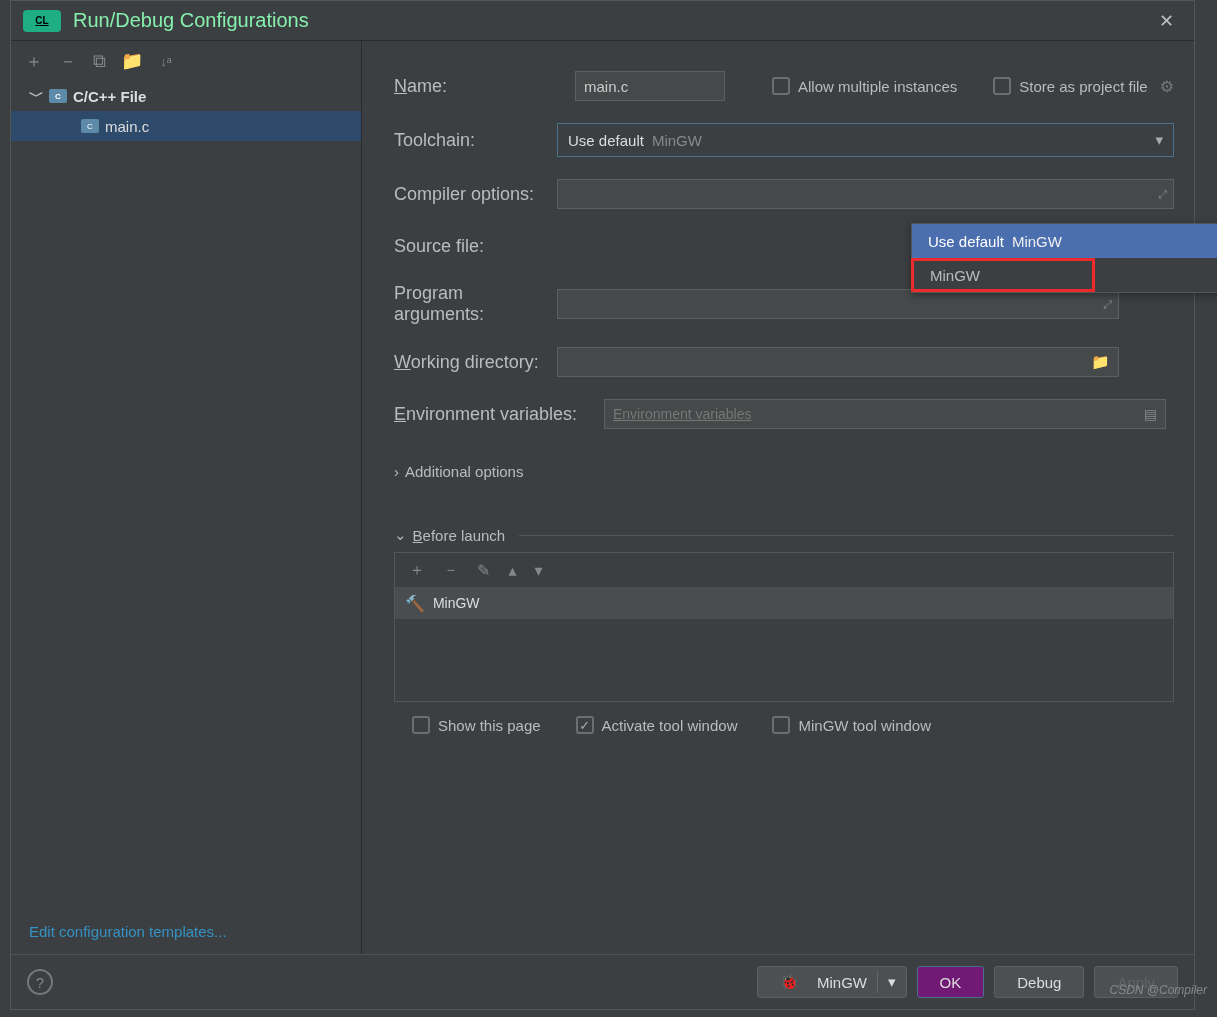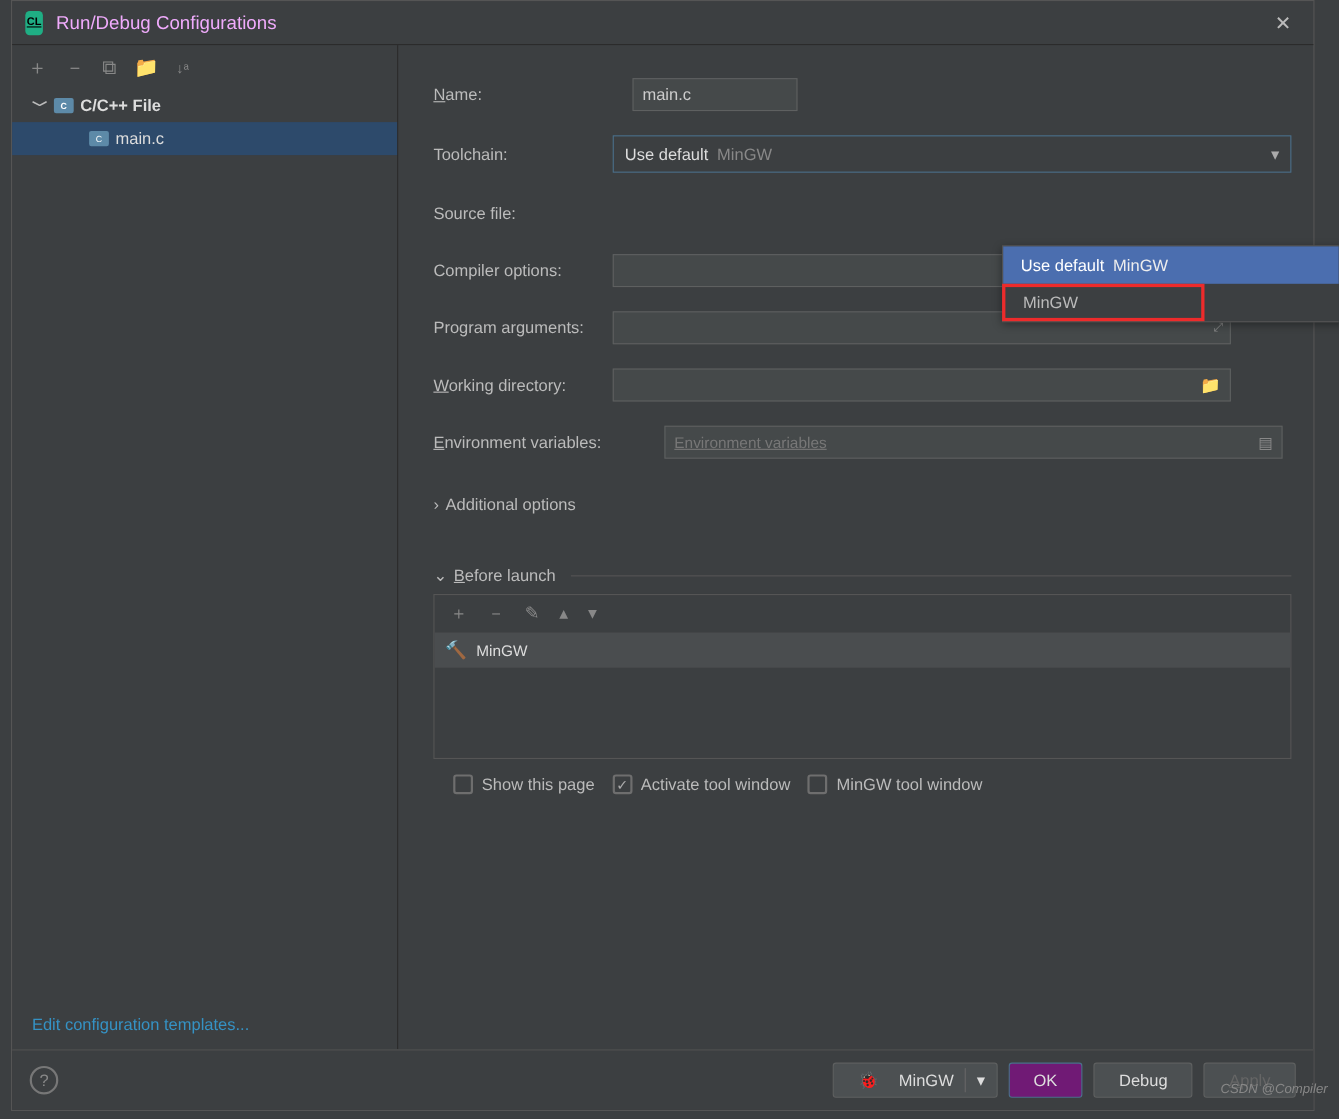--- a/index.html
+++ b/index.html
@@ -1,35 +1,35 @@
 <!DOCTYPE html>
 <html><head>
 <meta charset="utf-8">
 <style>
 * { box-sizing: border-box; margin: 0; padding: 0; font-family: -apple-system, "Segoe UI", Arial, sans-serif; }
 body { background: #3c3f41; color: #bbbbbb; font-size: 14px; width: 1217px; height: 1017px; overflow: hidden; }
 .dialog { width: 1185px; height: 1010px; background: #3c3f41; border: 1px solid #555; position: relative; margin-left: 10px; }
 .titlebar { height: 40px; display: flex; align-items: center; padding: 0 12px; border-bottom: 1px solid #2b2b2b; }
-.logo { width: 16px; height: 22px; background: #1fae84; border-radius: 4px; margin-right: 12px; display:flex; align-items:center; justify-content:center; font-size:10px; color:#000; font-weight:bold;text-decoration:underline;}
-.title { font-size: 17px; color: #f0abfc; flex: 1; }
+.logo { width: 38px; height: 22px; background: #1fae84; border-radius: 4px; margin-right: 12px; display:flex; align-items:center; justify-content:center; font-size:10px; color:#000; font-weight:bold;text-decoration:underline;}
+.title { font-size: 20px; color: #86efac; flex: 1; }
 .close-x { font-size: 18px; color: #bbb; cursor: pointer; padding: 4px 8px; }
 .body { display: flex; height: calc(100% - 95px); }
 .sidebar { width: 355px; border-right: 1px solid #2b2b2b; display:flex; flex-direction:column; }
 .toolbar { height: 40px; display: flex; align-items: center; gap: 16px; padding: 0 14px; }
 .tool-icon { color: #888; font-size: 18px; cursor: pointer; }
 .tree { flex:1; }
 .tree-group { display: flex; align-items: center; height: 30px; padding-left: 18px; color: #ddd; font-weight: bold; font-size:15px; }
 .chev { display:inline-block; width:14px; color:#bbb;}
 .cpp-icon { width:18px; height:14px; background:#5d8aa8; margin:0 6px; border-radius:2px; display:inline-flex; align-items:center; justify-content:center; font-size:8px; color:#fff;}
 .tree-item { display:flex; align-items:center; height: 30px; padding-left: 70px; background:#2d4a6b; color:#ddd; font-size:15px;}
 .tree-item .cpp-icon { margin-left: 0; }
 .edit-templates { color:#3592c4; font-size:15px; padding: 14px 18px; cursor:pointer;}
 .content { flex: 1; padding: 30px 20px 0 32px; position: relative; }
 .row { display:flex; align-items:center; margin-bottom: 22px; min-height:30px; }
-.label { width: 163px; color:#bbb; font-size:15px; }
+.label { width: 163px; color:#bbb; font-size:18px; }
 .u { text-decoration: underline; }
 .input-text { background:#45494a; border:1px solid #5e6060; color:#ccc; padding:4px 8px; height:30px; font-size:15px;}
 .name-input { width: 150px; }
 .check-row { display:flex; align-items:center; gap:36px; }
 .cb-wrap { display:flex; align-items:center; gap:8px; color:#bbb; font-size:15px; }
 .cb { width:18px; height:18px; border:2px solid #6e6e6e; border-radius:3px; display:inline-flex; align-items:center; justify-content:center; color:#aaa; font-size:13px;}
 .cb.checked::after { content:"✓"; }
 .gear { color:#777; font-size:16px; margin-left:4px;}
 .dd { width: 617px; height:34px; background:#3c3f41; border:1px solid #4a708b; display:flex; align-items:center; padding:0 10px; color:#ddd; font-size:15px; position:relative;}
 .dd .secondary { color:#888; margin-left:8px;}
@@ -45,21 +45,21 @@
 .wide-input .folder { position:absolute; right:8px; color:#888; font-size:15px;}
 .wide-input .list-i { position:absolute; right:8px; color:#888; font-size:14px;}
 .placeholder { color:#777;text-decoration:underline;}
 .section { display:flex; align-items:center; gap:6px; margin:22px 0 8px; color:#bbb; font-size:15px;}
 .hline { flex:1; height:1px; background:#555; margin-left:8px;}
 .launch-box { border:1px solid #555; height:150px; margin-top:4px;}
 .launch-tb { height:34px; display:flex; align-items:center; gap:18px; padding:0 14px; }
 .launch-tb span { color:#888; font-size:16px; cursor:pointer;}
 .launch-item { height:32px; background:#4a4d4f; display:flex; align-items:center; padding:0 10px; gap:8px; color:#ddd;}
 .hammer { color:#4caf50; font-size:16px;}
-.bottom-cbs { display:flex; gap:16px; margin-top:14px; padding-left:18px;}
+.bottom-cbs { display:flex; gap:35px; margin-top:14px; padding-left:18px;}
 .footer { position:absolute; bottom:0; left:0; right:0; height:55px; border-top:1px solid #515151; display:flex; align-items:center; padding:0 16px; background:#3c3f41;}
 .help { width:26px; height:26px; border:2px solid #777; border-radius:50%; display:flex; align-items:center; justify-content:center; color:#888; font-size:15px;}
 .footer-btns { margin-left:auto; display:flex; gap:10px; align-items:center;}
 .btn { height:32px; padding:0 22px; border:1px solid #5e6060; background:#4c5052; color:#ddd; font-size:15px; display:flex; align-items:center; border-radius:3px; cursor:pointer;}
 .btn.split { padding-right:10px; gap:10px;}
 .btn.split .sep{ width:1px; height:22px; background:#666;}
 .btn.primary { background:#701a75; border-color:#4a708b;}
 .btn.disabled { color:#666;}
 .bug { color:#6a9e3f; margin-right:8px;}
 .watermark { position:absolute; right:10px; bottom:20px; color:#888; font-size:12px; font-style:italic;}
@@ -96,40 +96,51 @@
         </div>
       </div>
       <div class="edit-templates">Edit configuration templates...</div>
     </div>
 
     <div class="content">
       <div class="row toprow">
         <span class="label"><span class="u">N</span><span>ame:</span></span>
         <input class="input-text name-input" value="main.c" style="">
         <div style="flex:1"></div>
+        <div class="check-row">
+          <label class="cb-wrap">
+              <span class="cb"></span>
+              <span>Allow multiple instances</span>
+            </label>
+          <label class="cb-wrap">
+              <span class="cb"></span>
+              <span>Store as project file</span>
+              <span class="gear">⚙</span>
+            </label>
+        </div>
       </div>
 
       <div class="row">
         <span class="label">Toolchain:</span>
         <div class="dd">
           <span>Use default</span>
             <span class="secondary">MinGW</span>
           <span class="arrow">▾</span>
         </div>
       </div>
 
       <div class="row">
-        <span class="label">Source file:</span>
-      </div>
-
-      <div class="row">
         <span class="label">Compiler options:</span>
         <div class="wide-input">
             <span class="expand">⤢</span>
           </div>
+      </div>
+
+      <div class="row">
+        <span class="label">Source file:</span>
       </div>
 
       <div class="row">
         <span class="label">Program ar<span class="u">g</span>uments:</span>
         <div class="wide-input" style="flex:0 0 562px">
             <span class="expand">⤢</span>
           </div>
       </div>
 
       <div class="row">

